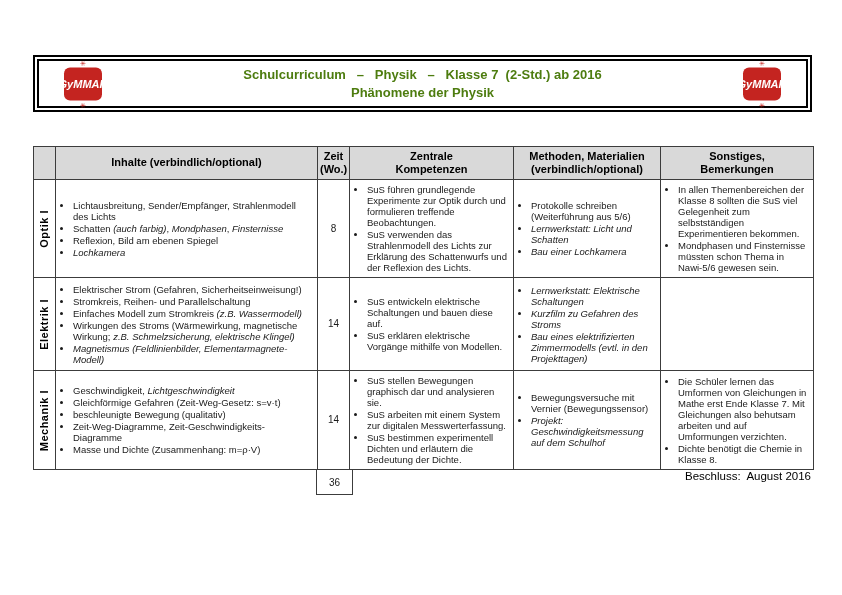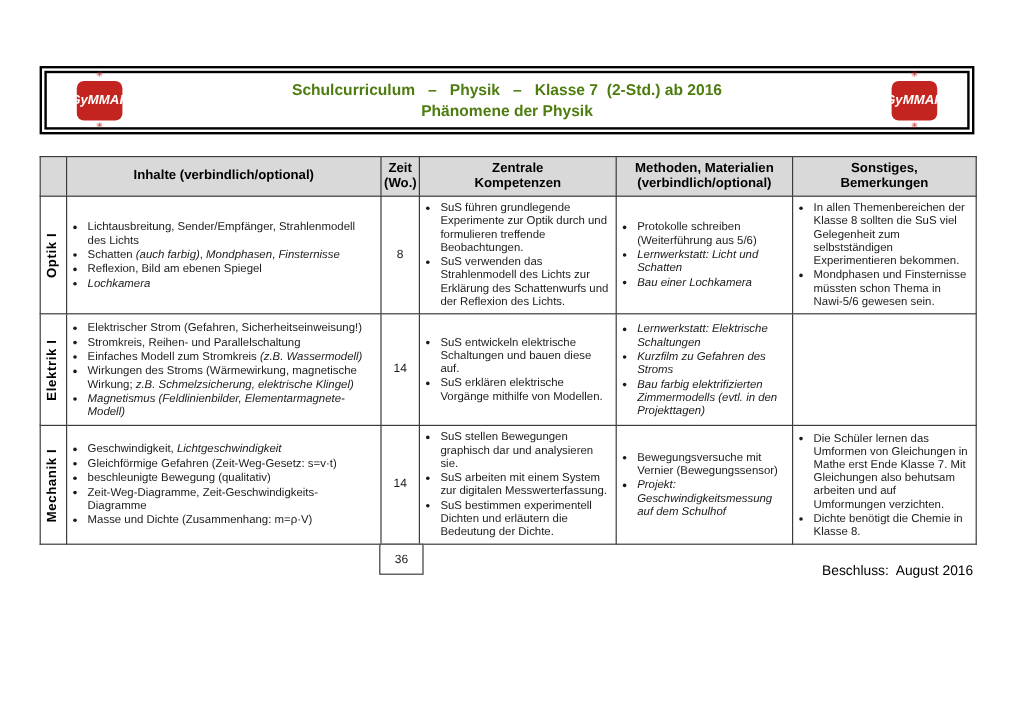--- a/index.html
+++ b/index.html
@@ -50,21 +50,21 @@
   
   .content {
     position: absolute; left: 33px; top: 130px; width: 780px;
   }
   table.curriculum {
     border-collapse: collapse; table-layout: fixed; width: 780px;
   }
   table.curriculum th, table.curriculum td {
     border: 1px solid #3c3c3c;
   }
-  table.curriculum { border: 1.5px solid #333; }
+  table.curriculum { border: 1.5px solid #333; margin-top: 16px; }
   thead th {
     background: #d9d9d9;
     font-size: 11px; font-weight: bold; color: #000;
     text-align: center; vertical-align: middle;
     height: 33px; padding: 2px 2px;
     white-space: pre-line; line-height: 1.2;
   }
   tbody td {
     background: #fff;
     font-size: 9.5px; line-height: 1.16;
@@ -205,21 +205,21 @@
         <td>
             <ul class="cell-list">
               <li><span>SuS entwickeln elektrische Schaltungen und bauen diese auf.</span></li>
               <li><span>SuS erklären elektrische Vorgänge mithilfe von Modellen.</span></li>
             </ul>
           </td>
         <td>
             <ul class="cell-list">
               <li><span class="it">Lernwerkstatt: Elektrische Schaltungen</span></li>
               <li><span class="it">Kurzfilm zu Gefahren des Stroms</span></li>
-              <li><span class="it">Bau farbig elektrifizierten Zimmermodells (evtl. in den Projekttagen)</span></li>
+              <li><span class="it">Bau eines elektrifizierten Zimmermodells (evtl. in den Projekttagen)</span></li>
             </ul>
           </td>
         <td>
             <ul class="cell-list"></ul>
           </td>
       </tr>
       <tr class="r3">
         <td class="label-cell">
           <div class="vert">Mechanik I</div>
         </td>

